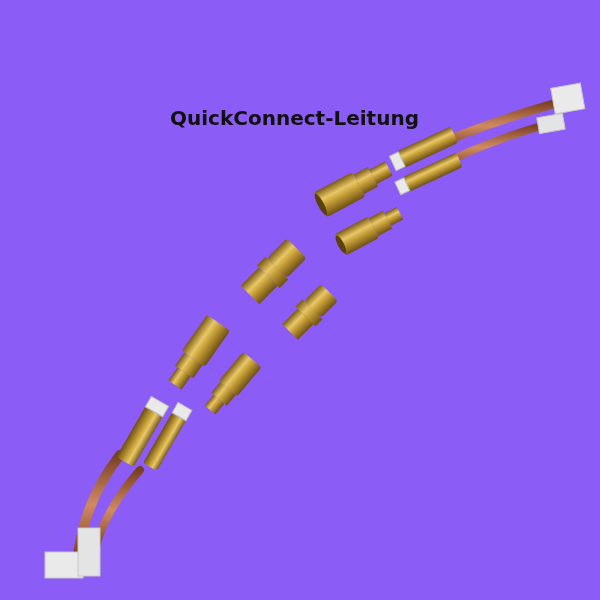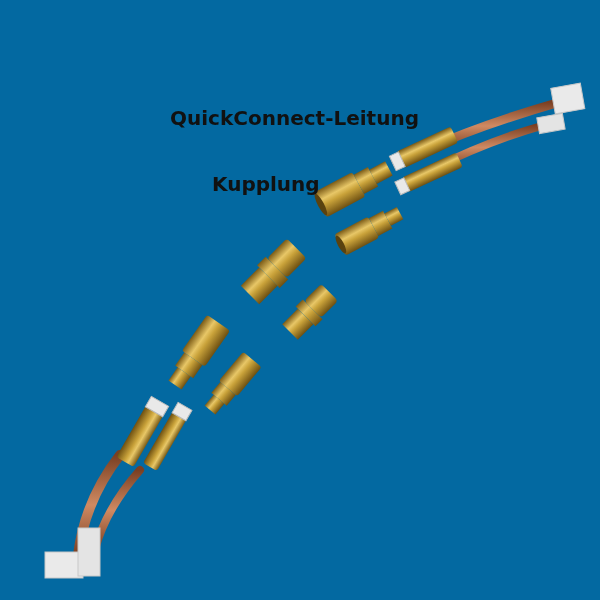--- a/index.html
+++ b/index.html
@@ -1,16 +1,16 @@
 <!DOCTYPE html>
 <html><head>
 <meta charset="utf-8">
 <style>
   html, body { margin:0; padding:0; background:#ffffff; }
-  .stage { position:relative; width:600px; height:600px; overflow:hidden; background:#0369a1; }
+  .stage { position:relative; width:600px; height:600px; overflow:hidden; background:#8b5cf6; }
   .label { position:absolute; font-family:"DejaVu Sans", "Liberation Sans", sans-serif; font-weight:bold; color:#111; font-size:20px; white-space:nowrap; }
   svg { position:absolute; left:0; top:0; }
 </style>
 </head>
 <body>
 
 <div class="stage">
 
   <svg width="600" height="600" viewBox="0 0 600 600">
     <defs>
@@ -91,14 +91,13 @@
       <g transform="translate(180,415) rotate(120)">
         <rect x="0" y="-8" width="60" height="16" rx="3" fill="url(#brass)"></rect>
         <rect x="-10" y="-8" width="12" height="16" fill="#e9e9e9" stroke="#bbb"></rect>
       </g>
       <rect x="45" y="552" width="38" height="26" fill="#eaeaea" stroke="#c8c8c8"></rect>
       <rect x="78" y="528" width="22" height="48" fill="#e4e4e4" stroke="#c8c8c8"></rect>
     </g>
   </svg>
 
   <div class="label" style="left:170px; top:106px;">QuickConnect-Leitung</div>
-  <div class="label" style="left:212px; top:172px;">Kupplung</div>
 </div>
 
 </body></html>

